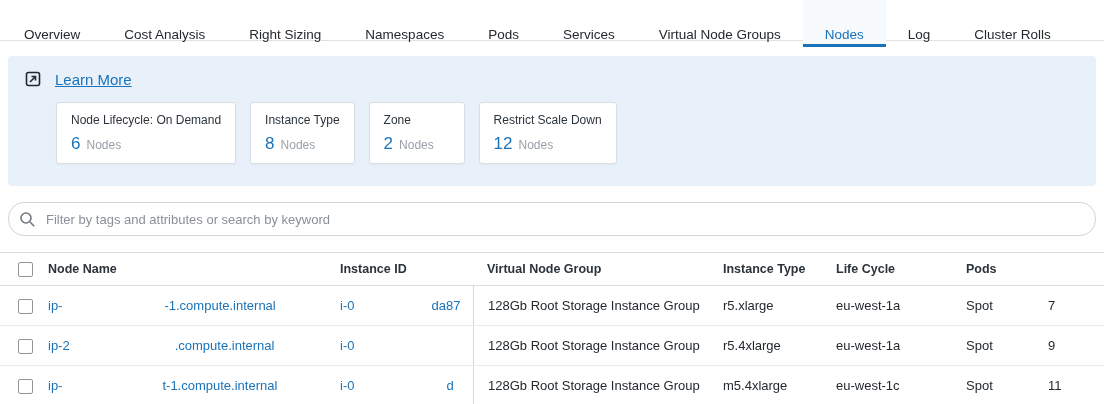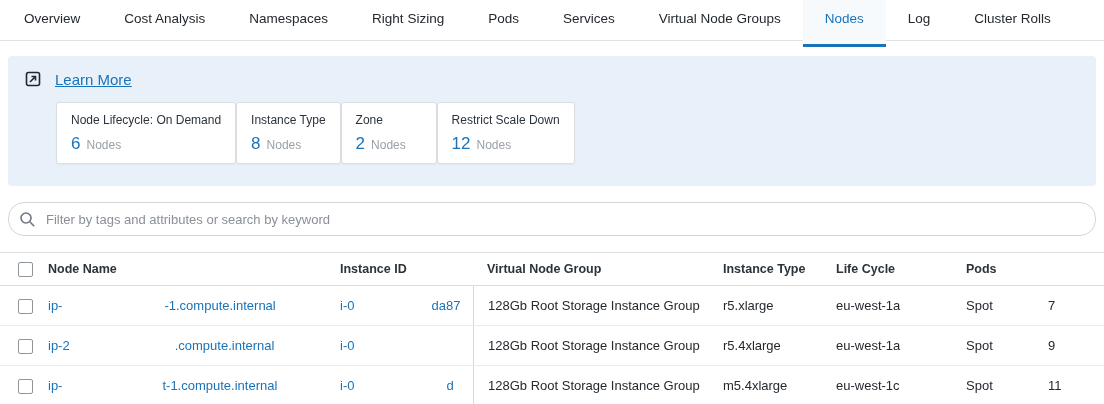--- a/index.html
+++ b/index.html
@@ -6,35 +6,35 @@
   html, body { margin: 0; padding: 0; }
   body {
     width: 1104px; height: 404px; overflow: hidden; position: relative;
     background: #ffffff; color: #24292e;
     font-family: "Liberation Sans", sans-serif; font-size: 13px;
   }
 
   
   .tabbar { display: flex; align-items: stretch; border-bottom: 1px solid #e2e2e2; height: 41px; padding-left: 2px; }
   .tab {
-    padding: 0 22px; line-height: 38px; height: 47px; cursor: pointer;
+    padding: 16px 22px; line-height: 38px; height: 47px; cursor: pointer;
     font-size: 13.5px; color: #24292e; border-bottom: 3px solid transparent; white-space: nowrap;
   }
   .tab.active { color: #1a73b9; border-bottom-color: #1a73b9; background: #f7fafd; font-weight: 500; }
 
   
   .banner {
     margin: 15px 8px 0 8px; height: 130px; background: #e8f1fa; border-radius: 4px;
     padding: 12px 16px 0 16px;
   }
   .banner-head { display: flex; align-items: center; gap: 10px; padding-top: 2px; }
   .banner-icon { width: 18px; height: 18px; flex: 0 0 auto; display: inline-flex; }
   .banner-msg { font-weight: 700; font-size: 13px; color: #1f2733; }
   .banner-link { color: #1a73b9; text-decoration: underline; font-size: 15px; margin-left: 3px; cursor: pointer; }
-  .cards { display: flex; gap: 0; margin: 14px 0 0 32px; }
+  .cards { display: flex; gap: 14px; margin: 14px 0 0 32px; }
   .card {
     background: #ffffff; border: 1px solid #d9dee3; border-radius: 3px;
     padding: 10px 14px 10px 14px; min-width: 96px; height: 62px;
     box-shadow: 0 1px 2px rgba(0,0,0,0.04); cursor: pointer;
   }
   .card-title { font-size: 12px; color: #2b333b; white-space: nowrap; }
   .card-count-row { margin-top: 7px; display: flex; align-items: baseline; gap: 6px; }
   .card-count { color: #1a73b9; font-size: 17px; }
   .card-unit { color: #9aa1a8; font-size: 12px; }
 
@@ -69,22 +69,22 @@
   }
   a.blue-link { color: #1a73b9; text-decoration: none; cursor: pointer; }
   .redact { display: inline-block; height: 12px; background: #ffffff; vertical-align: middle; }
 </style>
 </head>
 <body>
 
 <div class="tabbar">
   <div class="tab">Overview</div>
   <div class="tab">Cost Analysis</div>
+  <div class="tab">Right Sizing</div>
   <div class="tab">Namespaces</div>
-  <div class="tab">Right Sizing</div>
   <div class="tab">Pods</div>
   <div class="tab">Services</div>
   <div class="tab">Virtual Node Groups</div>
   <div class="tab active">Nodes</div>
   <div class="tab">Log</div>
   <div class="tab">Cluster Rolls</div>
 </div>
 
 <div class="banner">
   <div class="banner-head">

